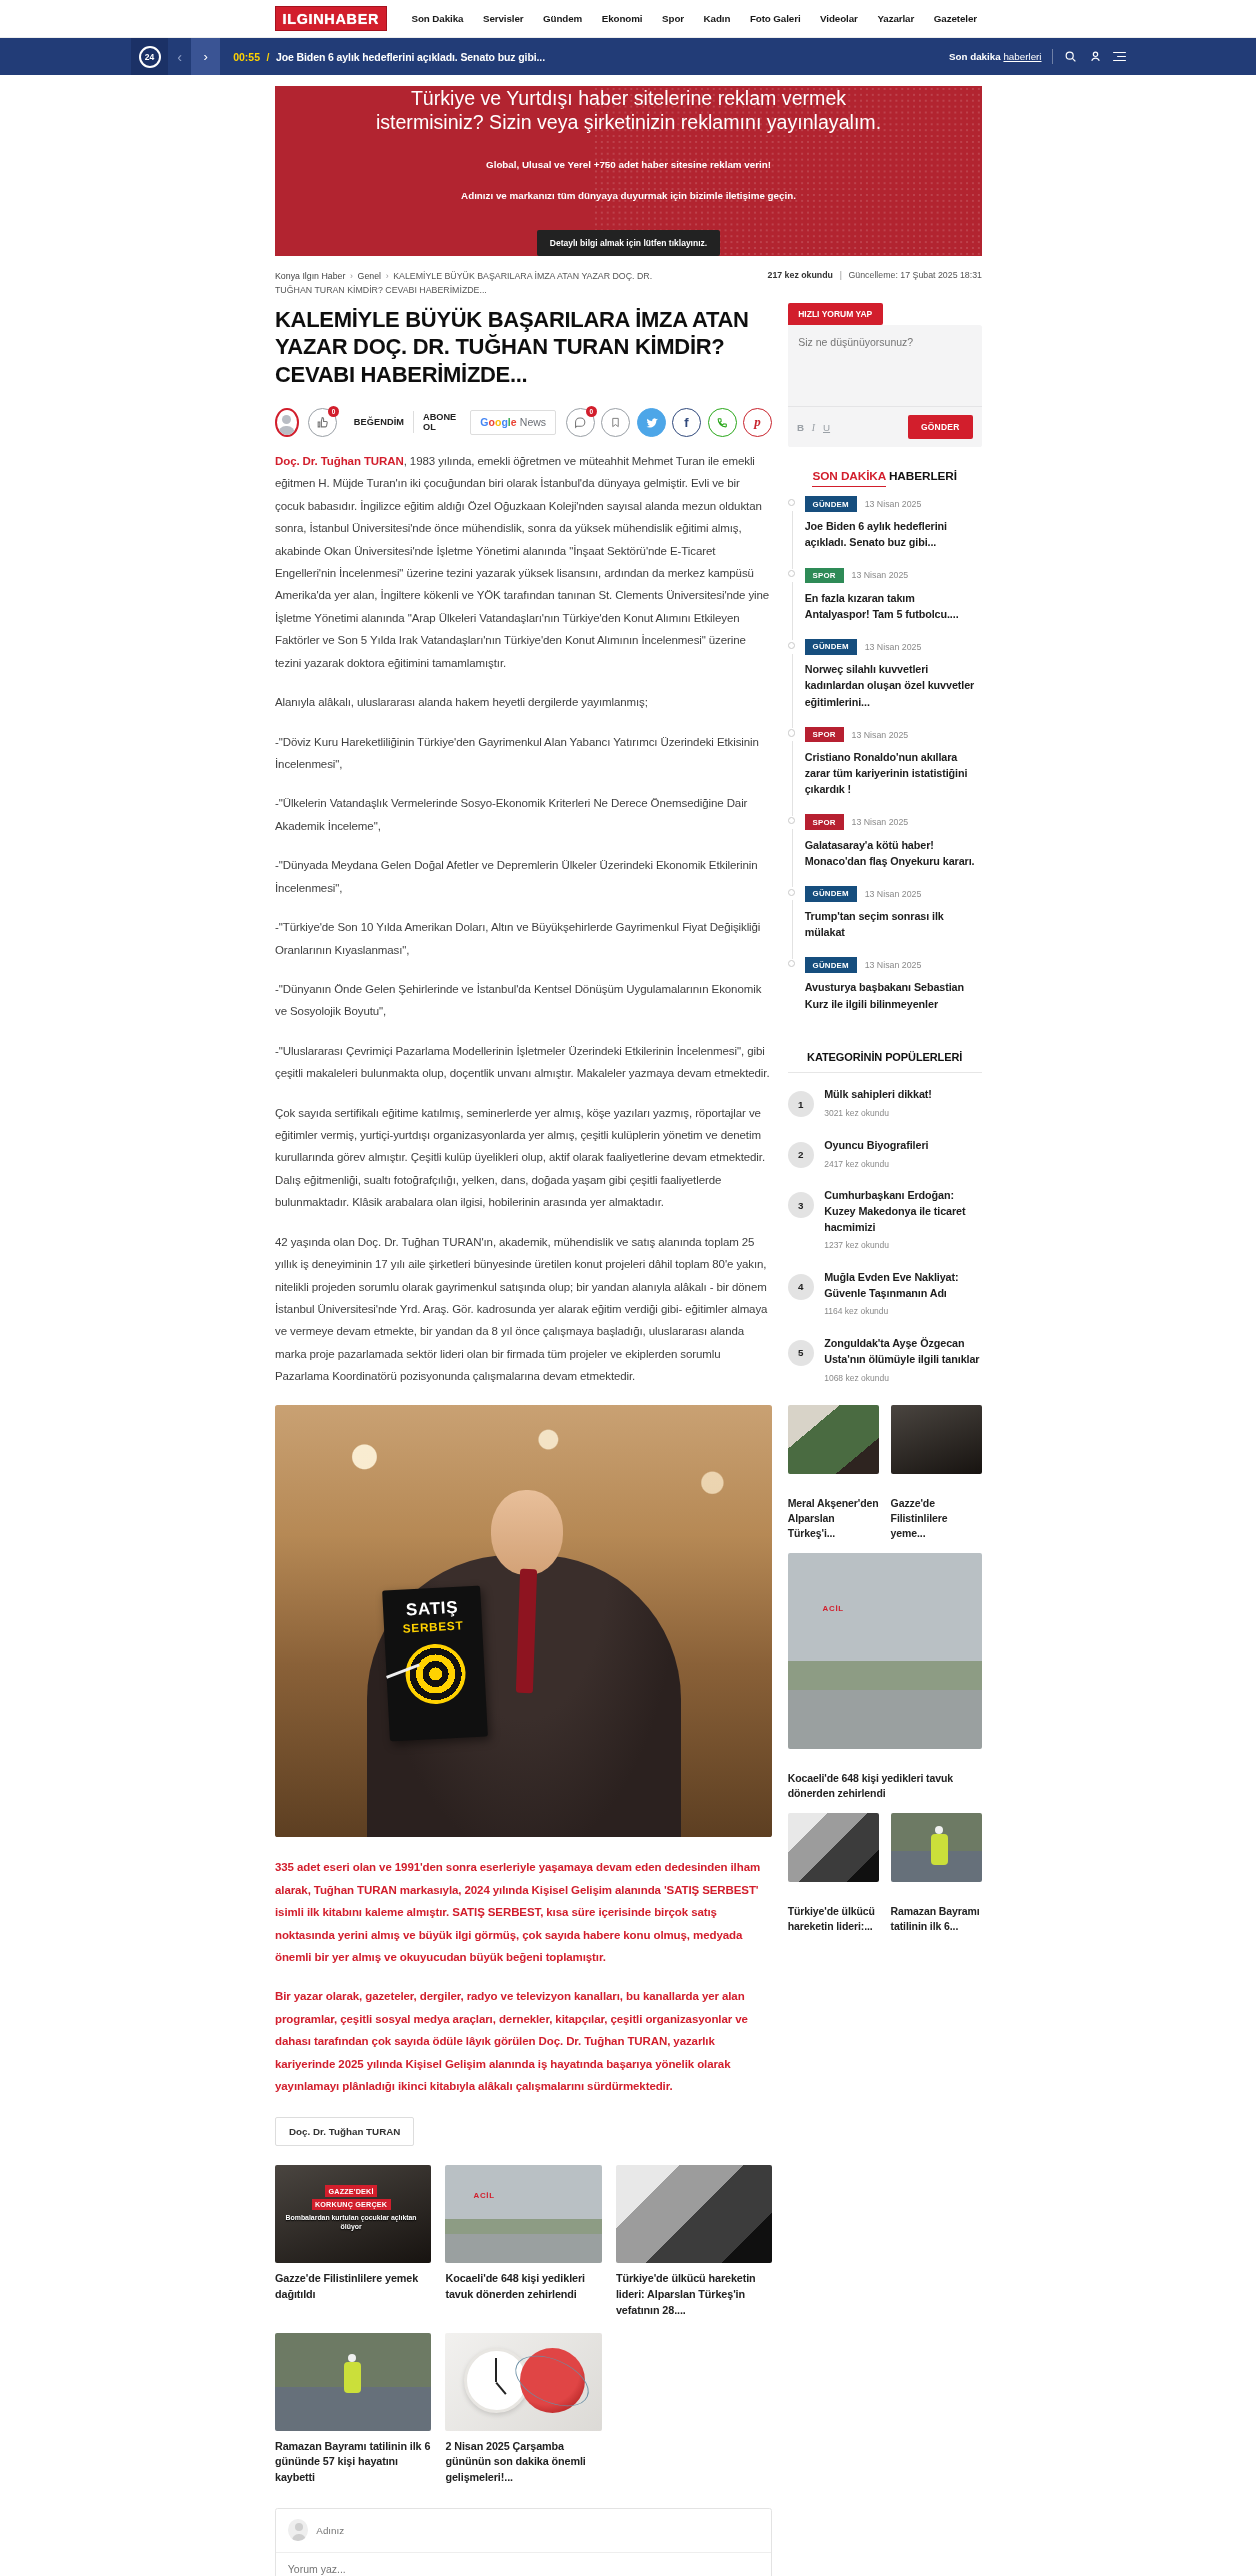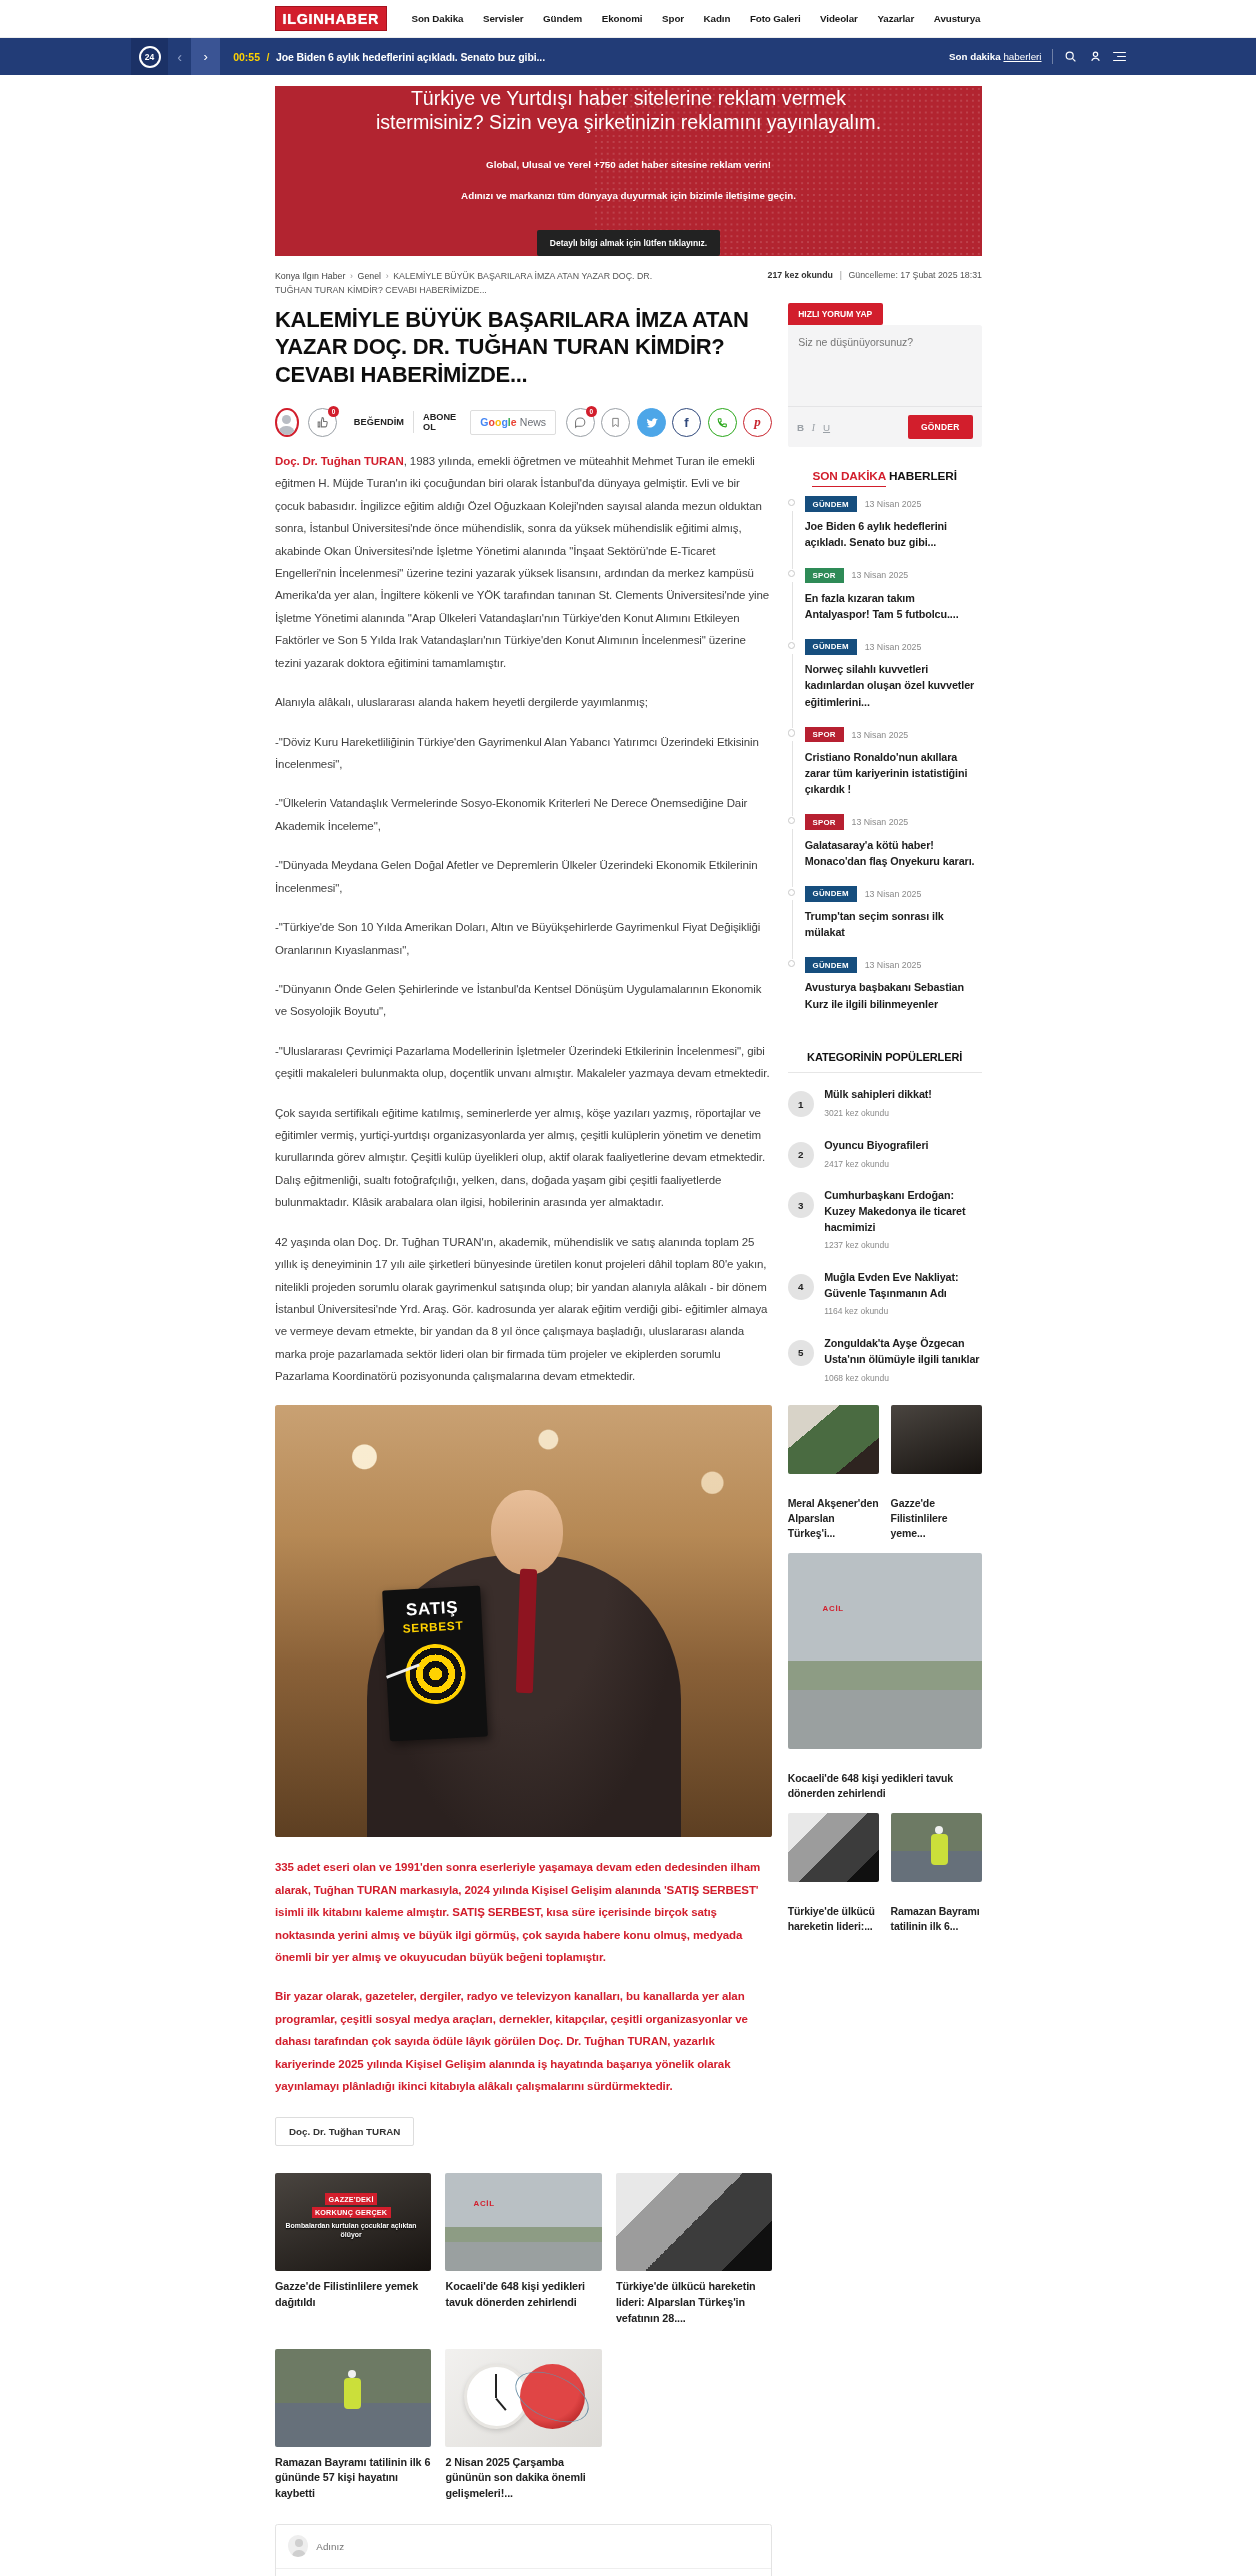--- a/index.html
+++ b/index.html
@@ -97,21 +97,21 @@
   .book .bt1 { color:#fff; font-weight:800; font-size:17px; letter-spacing:0.7px; }
   .book .bt2 { color:#ffd200; font-weight:800; font-size:11.8px; letter-spacing:0.7px; margin-top:1.3px; }
   .target { width:60px; height:60px; margin:10.5px auto 0; border-radius:50%; background:repeating-radial-gradient(circle,#ffd200 0 6.5px,#111 6.5px 13px); position:relative; }
   .target .dart { position:absolute; width:35px; height:2.6px; background:#eee; top:40%; left:-19.6px; transform:rotate(-18deg); }
 
   .tag-box { display:inline-block; border:0.7px solid #ddd; border-radius:2px; padding:7.9px 13px; font-size:9.8px; font-weight:700; color:#333; margin:2.6px 0 19.6px; cursor:pointer; }
 
   
   .rel-grid { display:grid; grid-template-columns:repeat(3,1fr); gap:14.4px; margin-bottom:22px; }
   .rel-card { cursor:pointer; }
-  .rel-img { height:98px; border-radius:2px; overflow:hidden; position:relative;margin-top:8px; }
+  .rel-img { height:98px; border-radius:2px; overflow:hidden; position:relative; }
   .rel-title { font-size:10.8px; font-weight:700; color:#222; line-height:1.45; margin-top:7.9px; letter-spacing:-0.1px; }
   .img-aksener { background:linear-gradient(140deg,#d8d3c8 0 30%,#4a6b41 30% 75%,#2e2420 75%); }
   .img-gazze { background:linear-gradient(160deg,#4a4540,#171310); }
   .gz-wrap { position:absolute; right:3.9px; top:18.3px; text-align:center; }
   .gz-b { display:inline-block; background:#d21e2c; color:#fff; font-weight:800; font-size:7.2px; padding:1.3px 3.3px; margin-top:1.3px; letter-spacing:0.2px; }
   .gz-c { color:#fff; font-weight:700; font-size:6.9px; margin-top:2.6px; line-height:1.35; text-shadow:0 0.7px 1.3px #000; }
   .img-hastane { background:linear-gradient(180deg,#b9c0c4 0 55%,#8d9c84 55% 70%,#9aa0a0 70%); }
   .img-turkes { background:linear-gradient(135deg,#e8e8e8 0 25%,#9c9c9c 25% 50%,#3c3c3c 50% 80%,#101010 80%); }
   .img-trafik { background:linear-gradient(180deg,#6d7a64 0 55%,#66707a 55%); }
   .cop { position:absolute; left:44%; top:30%; width:17px; height:31px; background:#cbdf3a; border-radius:3.9px; }
@@ -185,21 +185,21 @@
     <nav class="main-nav">
       <a href="#">Son Dakika</a>
       <a href="#">Servisler</a>
       <a href="#">Gündem</a>
       <a href="#">Ekonomi</a>
       <a href="#">Spor</a>
       <a href="#">Kadın</a>
       <a href="#">Foto Galeri</a>
       <a href="#">Videolar</a>
       <a href="#">Yazarlar</a>
-      <a href="#">Avusturya</a>
+      <a href="#">Gazeteler</a>
     </nav>
   </div>
 </header>
 
 <div class="ticker">
   <div class="inner">
     <div class="t24">
         <div class="clock">24</div>
       </div>
     <div class="t-prev">‹</div>

